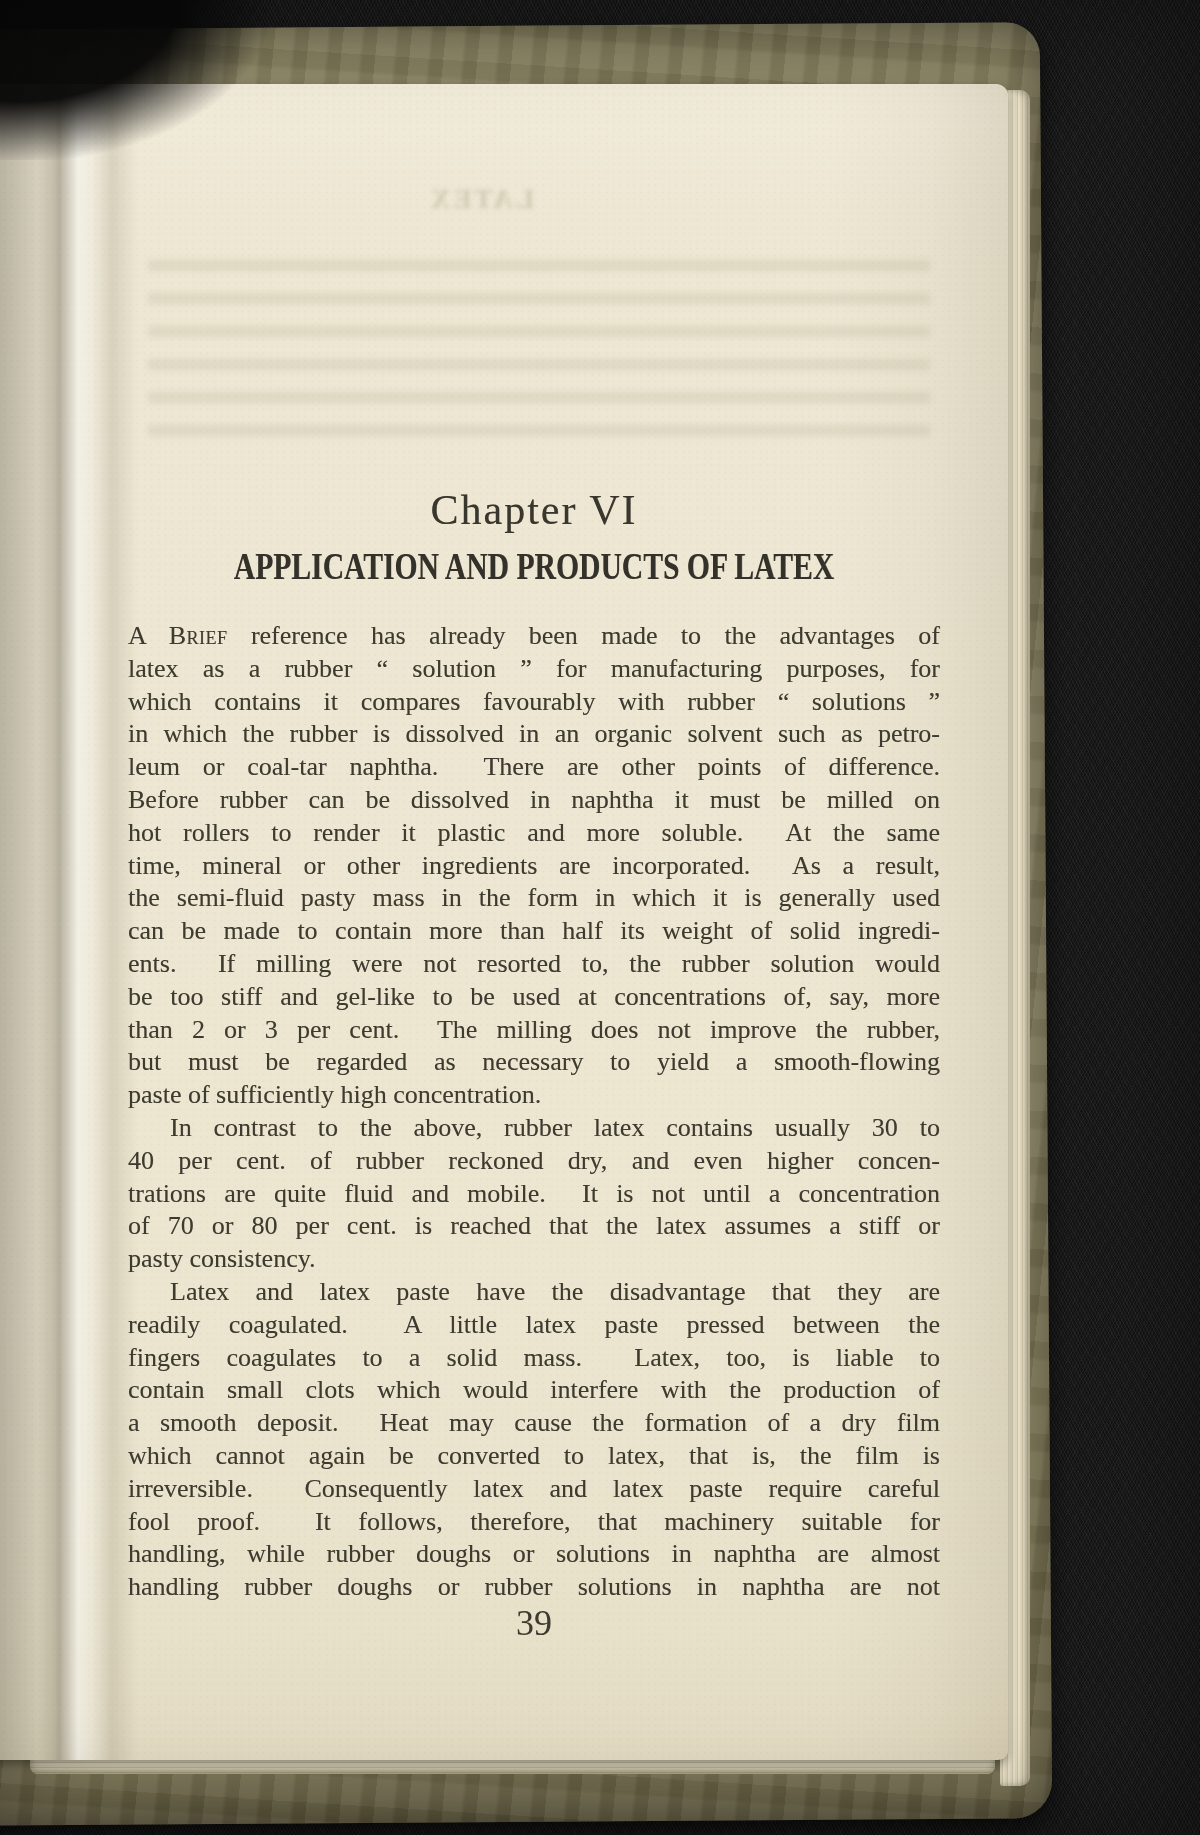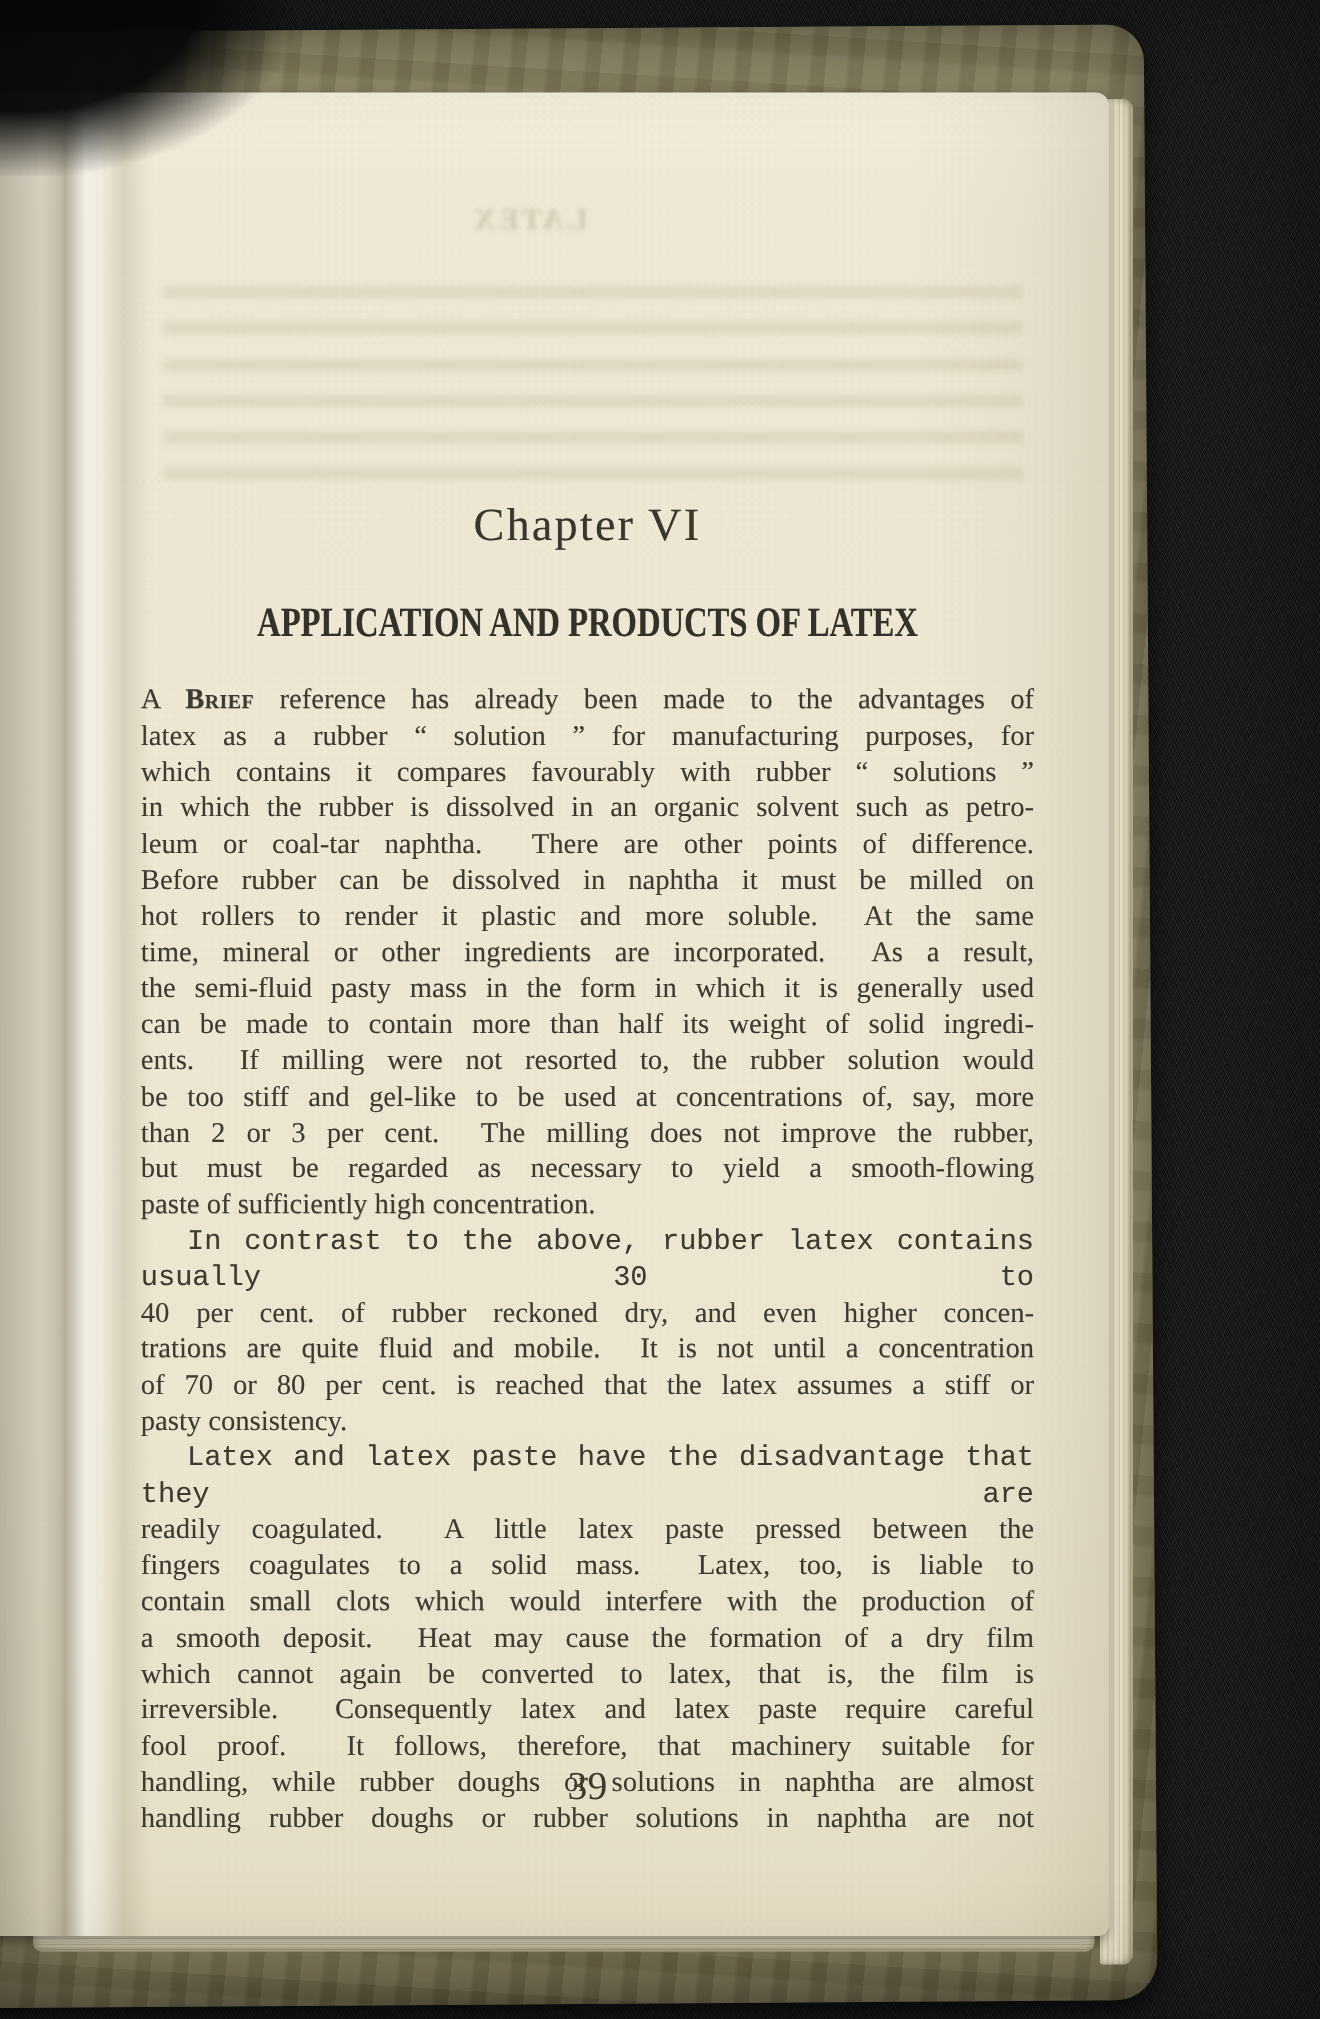--- a/index.html
+++ b/index.html
@@ -75,39 +75,39 @@
     color:rgba(148,134,100,0.30);
     transform:scaleX(-1);filter:blur(2px);
   }
   .ghost-lines{
     position:absolute;left:168px;top:176px;width:782px;height:178px;z-index:1;
     background:repeating-linear-gradient(180deg, rgba(148,136,104,0.15) 0 11px, rgba(0,0,0,0) 11px 33px);
     filter:blur(3px);
   }
   
   .chapter{
-    position:absolute;left:148px;top:370px;width:812px;z-index:2;
+    position:absolute;left:148px;top:402px;width:812px;z-index:2;
     text-align:center;font-size:42px;line-height:48px;letter-spacing:2px;
     color:#39362d;text-shadow:0.3px 0.3px 0 rgba(62,58,48,0.4);
   }
   .title{
     position:absolute;left:148px;top:460px;width:812px;z-index:2;
     text-align:center;font-weight:bold;font-size:38px;line-height:44px;
     transform:scaleX(0.78);transform-origin:50% 50%;
     color:#34312a;text-shadow:0.4px 0.4px 0 rgba(52,49,42,0.45);
   }
   .bodytext{
     position:absolute;left:148px;top:536px;width:812px;z-index:2;
     font-size:26px;line-height:32.8px;color:#3d3a30;
     text-shadow:0.25px 0.25px 0 rgba(62,58,48,0.35);
   }
   .line{text-align:justify;text-align-last:justify;}
   .line.last{text-align-last:left;}
-  .line.indent{text-indent:42px;font-family:Liberation Mono, monospace;}
-  .sc{font-variant:small-caps;letter-spacing:0.5px;font-weight:bold;}
+  .line.indent{text-indent:42px;}
+  .sc{font-variant:small-caps;letter-spacing:0.5px;}
   .pagenum{
     position:absolute;left:148px;top:1518px;width:812px;z-index:2;
     text-align:center;font-size:36px;color:#3d3a30;
   }
   
   .tl-shadow{
     position:absolute;left:-90px;top:-70px;width:360px;height:230px;z-index:6;
     background:radial-gradient(ellipse at 30% 30%, rgba(8,8,8,0.96) 45%, rgba(8,8,8,0.0) 72%);
   }
   .vignette{position:absolute;inset:0;z-index:7;pointer-events:none;

